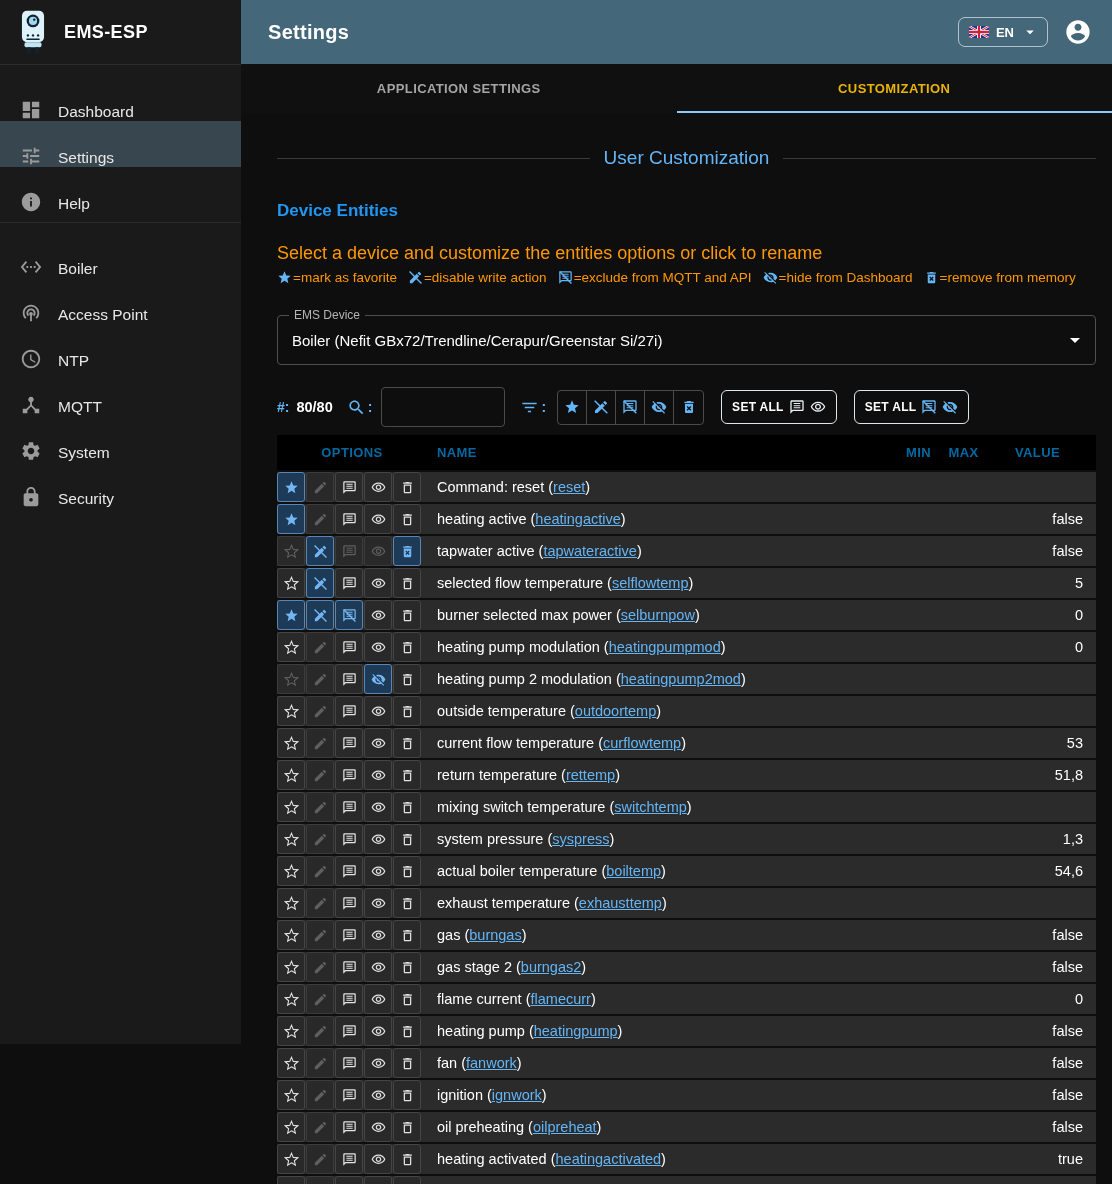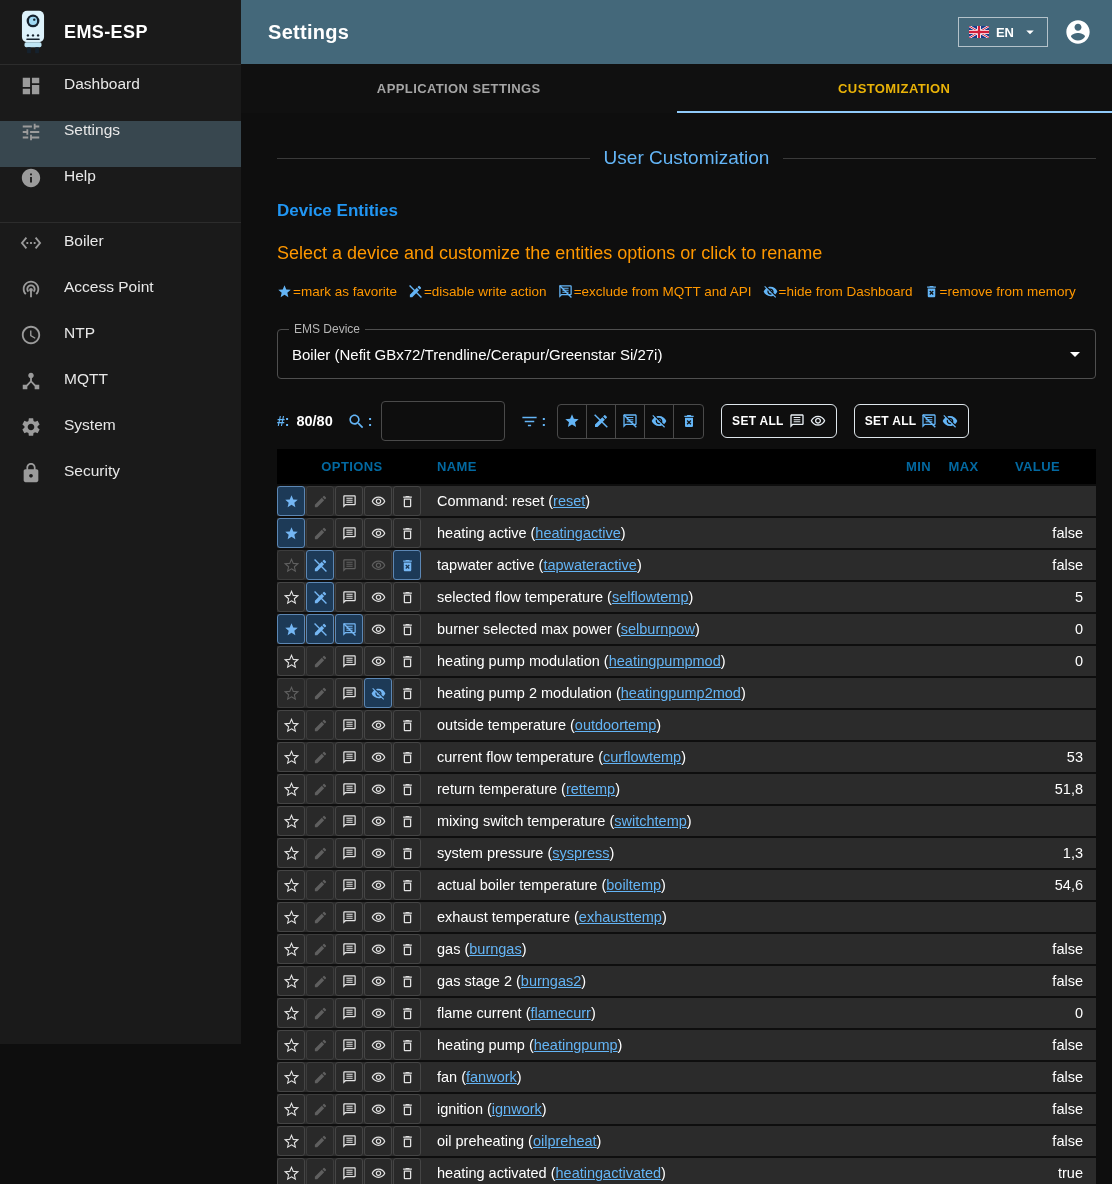--- a/index.html
+++ b/index.html
@@ -5,50 +5,50 @@
   * { margin:0; padding:0; box-sizing:border-box; }
   html,body { background:#000; }
   body { font-family:"Liberation Sans", sans-serif; }
   .viewport { position:relative; width:1112px; height:1184px; overflow:hidden; background:#0e0e0e; }
 
   
   .sidebar { position:absolute; left:0; top:0; width:241px; height:1044px; background:#1a1a1a; z-index:5; }
   .logo-row { height:65px; display:flex; align-items:center; gap:14px; padding-left:16px; border-bottom:1px solid #2c2c2c; }
   .logo-row .app-title { color:#fff; font-size:18px; font-weight:bold; letter-spacing:.4px; }
   .menu { padding-top:10px; }
-  .sbitem { height:46px; display:flex; align-items:flex-start; gap:22px; padding-left:20px; color:#e8e8e8; font-size:15.5px; cursor:pointer; }
+  .sbitem { height:46px; display:flex; align-items:flex-end; gap:16px; padding-left:20px; color:#e8e8e8; font-size:15.5px; cursor:pointer; }
   .sbitem svg { width:22px; height:22px; color:#9b9b9b; flex:0 0 22px; }
   .sbitem.sel { background:#38474f; }
   .menu-divider { height:1px; background:#2c2c2c; margin:9px 0; }
 
   
   .rightpane { position:absolute; left:241px; top:0; width:871px; height:1184px; background:#0e0e0e; }
   .topbar { height:64px; background:#44687a; display:flex; align-items:center; padding:0 20px 0 27px; }
   .topbar .title { color:#fff; font-size:20px; font-weight:bold; letter-spacing:.3px; }
   .topbar-right { margin-left:auto; display:flex; align-items:center; gap:16px; }
-  .lang-btn { display:flex; align-items:center; gap:7px; border:1px solid rgba(255,255,255,.6); border-radius:0; padding:5px 8px 5px 10px; cursor:pointer; }
+  .lang-btn { display:flex; align-items:center; gap:7px; border:1px solid rgba(255,255,255,.6); border-radius:7px; padding:5px 8px 5px 10px; cursor:pointer; }
   .lang-btn .lang-label { color:#fff; font-size:13px; font-weight:bold; }
   .lang-btn svg.flag { width:20px; height:12px; }
   .lang-btn svg.caret { width:18px; height:18px; color:#fff; }
   .avatar svg { width:28px; height:28px; color:#fff; display:block; }
 
   
   .tabbar { height:49px; display:flex; background:#101010; position:relative; }
   .tab { flex:1; display:flex; align-items:center; justify-content:center; font-size:13px; font-weight:bold; letter-spacing:.4px; color:#a5a5a5; cursor:pointer; position:relative; }
   .tab.active { color:#eab308; }
   .tab.active::after { content:""; position:absolute; left:0; right:0; bottom:0; height:2px; background:#90caf9; }
 
   
   .main { padding:0 16px 0 36px; }
   .uc-heading { margin-top:34px; display:flex; align-items:center; color:#64b5f6; font-size:19px; }
   .uc-heading::before, .uc-heading::after { content:""; flex:1; height:1px; background:#3a3a3a; }
   .uc-heading span { padding:0 14px; }
   .section-title { margin-top:32px; color:#2196f3; font-size:17px; font-weight:bold; }
   .hint { margin-top:22px; color:#ff9800; font-size:18px; }
-  .legend { margin-top:20px; color:#ff9800; font-size:13.5px; display:flex; align-items:center; flex-wrap:wrap; }
+  .legend { margin-top:6px; color:#ff9800; font-size:13.5px; display:flex; align-items:center; flex-wrap:wrap; }
   .legend-item { display:inline-flex; align-items:center; margin-right:11px; }
   .legend-item svg { width:15px; height:15px; color:#64b5f6; margin-right:1px; }
 
   
   .device-select { position:relative; margin-top:30px; border:1px solid #4f4f4f; border-radius:4px; height:50px; display:flex; align-items:center; cursor:pointer; }
   .device-select .ds-label { position:absolute; top:-8px; left:11px; background:#0e0e0e; padding:0 5px; font-size:12px; color:#b5b5b5; }
   .device-select .ds-value { color:#fff; font-size:15px; padding-left:14px; }
   .device-select svg { width:24px; height:24px; color:#fff; margin-left:auto; margin-right:8px; }
 
   

